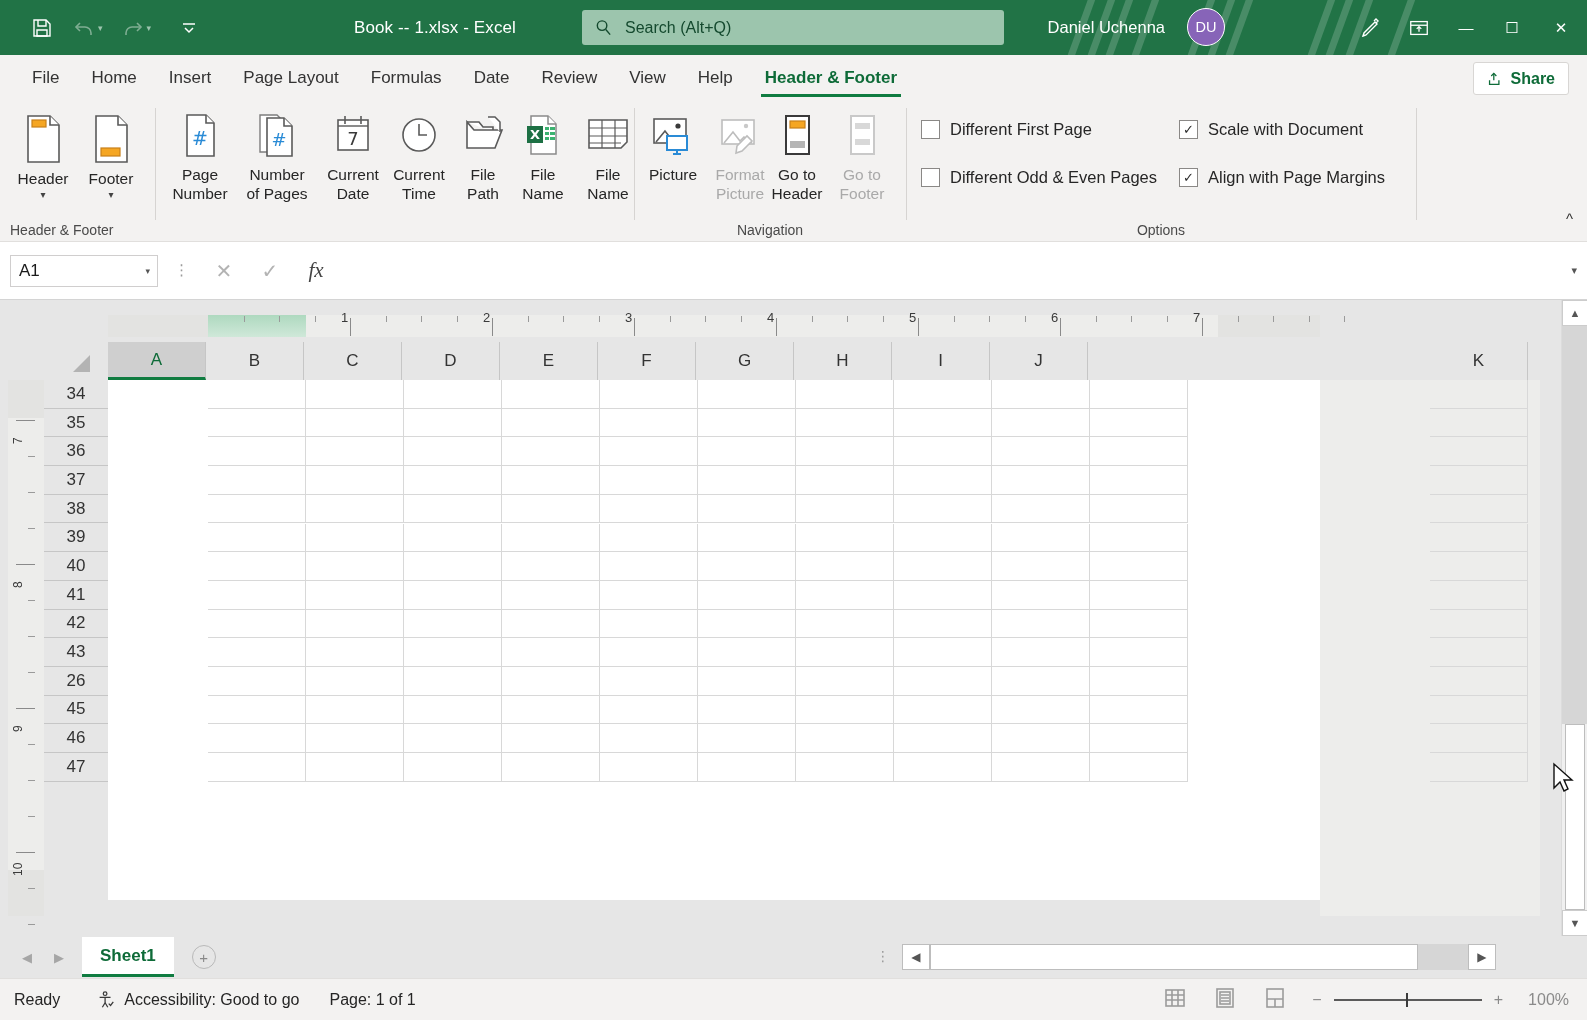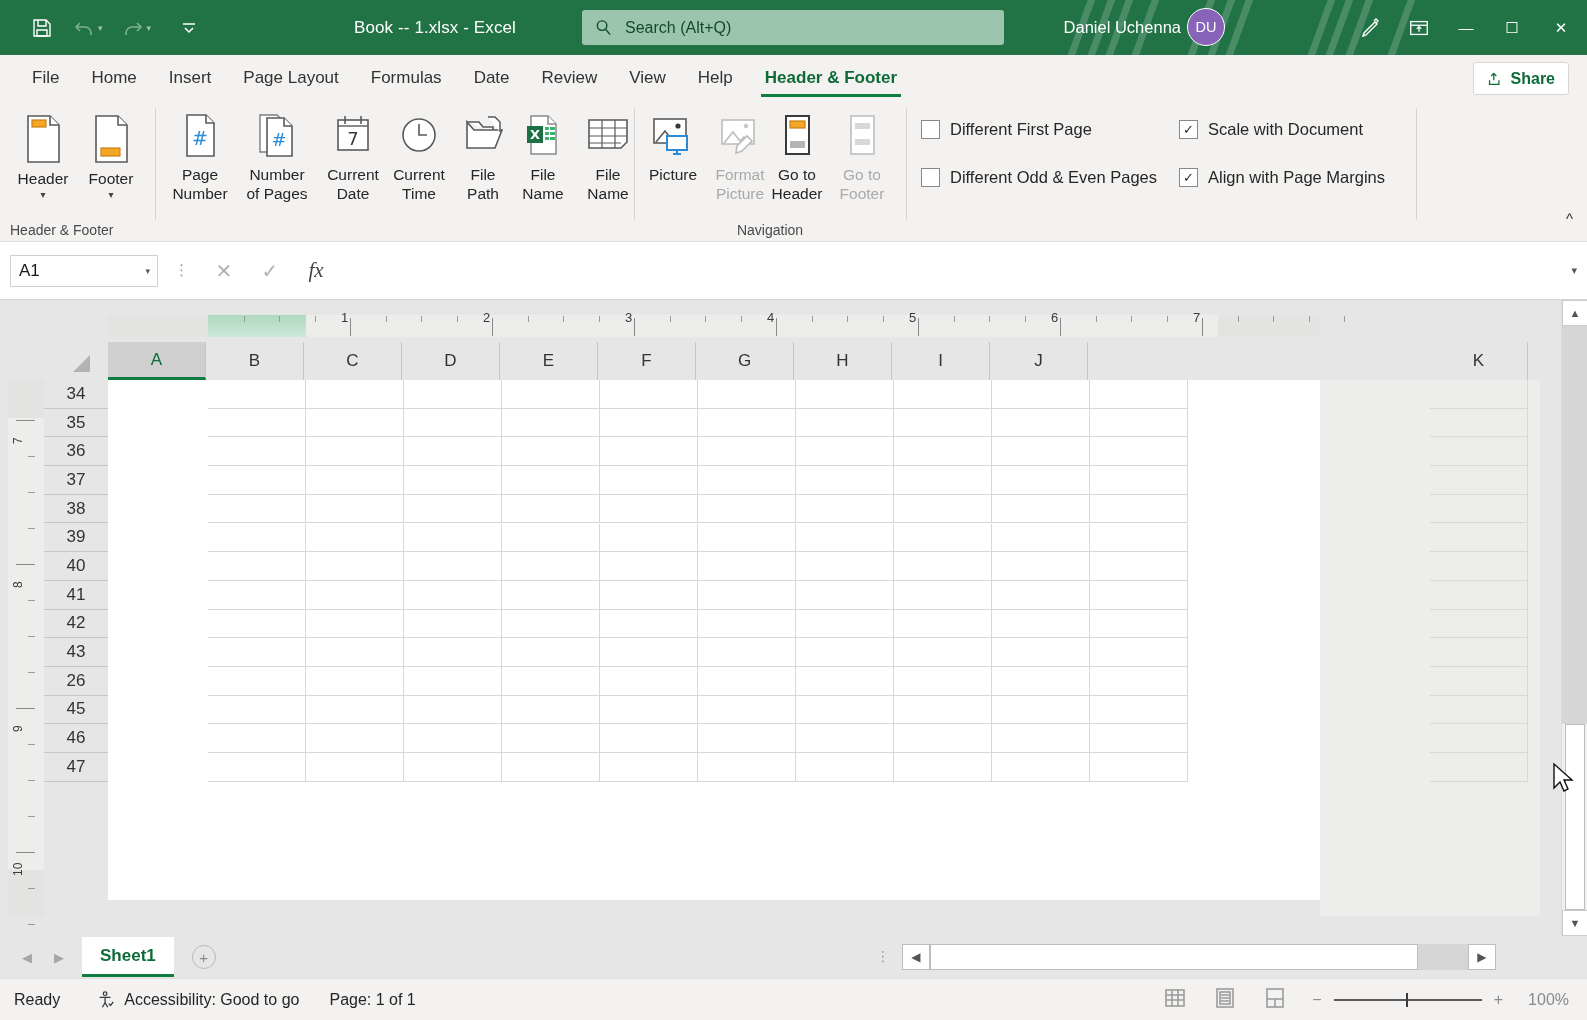--- a/index.html
+++ b/index.html
@@ -26,21 +26,21 @@
   .title-text {
     position: absolute; left: 300px; width: 270px; text-align: center;
     color: #fff; font-size: 17px; letter-spacing: .1px;
   }
   .searchbox {
     position: absolute; left: 582px; top: 10px; width: 422px; height: 35px;
     background: #9cc5ad; border-radius: 3px; display: flex; align-items: center; padding: 0 12px;
   }
   .searchbox .ph { font-size: 16px; color: #14492e; margin-left: 12px; }
   .userzone {
-    position: absolute; right: 362px; top: 8px; display: flex; align-items: center; gap: 6px; margin-left: 38px;
+    position: absolute; right: 362px; top: 8px; display: flex; align-items: center; gap: 22px; margin-left: 38px;
   }
   .username { color: #fff; font-size: 16.5px; }
   .avatar {
     width: 38px; height: 38px; border-radius: 50%; background: #8764b8;
     color: #fff; font-size: 14.5px; display: flex; align-items: center; justify-content: center;
     border: 1px solid #fff;
   }
   .tb-icons { position: absolute; right: 0; top: 0; display: flex; height: 55px; align-items: center; }
   .tb-ico {
     width: 48px; height: 55px; display: flex; align-items: center; justify-content: center; color: #fff;
@@ -485,20 +485,21 @@
         <span>Different Odd &amp; Even Pages</span>
       </div>
       <div class="optrow" style="left:272px; top:20px">
         <span class="cbox">✓</span>
         <span>Scale with Document</span>
       </div>
       <div class="optrow" style="left:272px; top:68px">
         <span class="cbox">✓</span>
         <span>Align with Page Margins</span>
       </div>
+      <div class="grp-label">Options</div>
     </div>
     <div class="grp-sep" style="left:1416px"></div>
     <div class="ribbon-collapse">^</div>
   </div>
 
   <div class="formulabar">
     <div class="namebox">
       <span>A1</span>
       <span class="dd">▾</span>
     </div>

